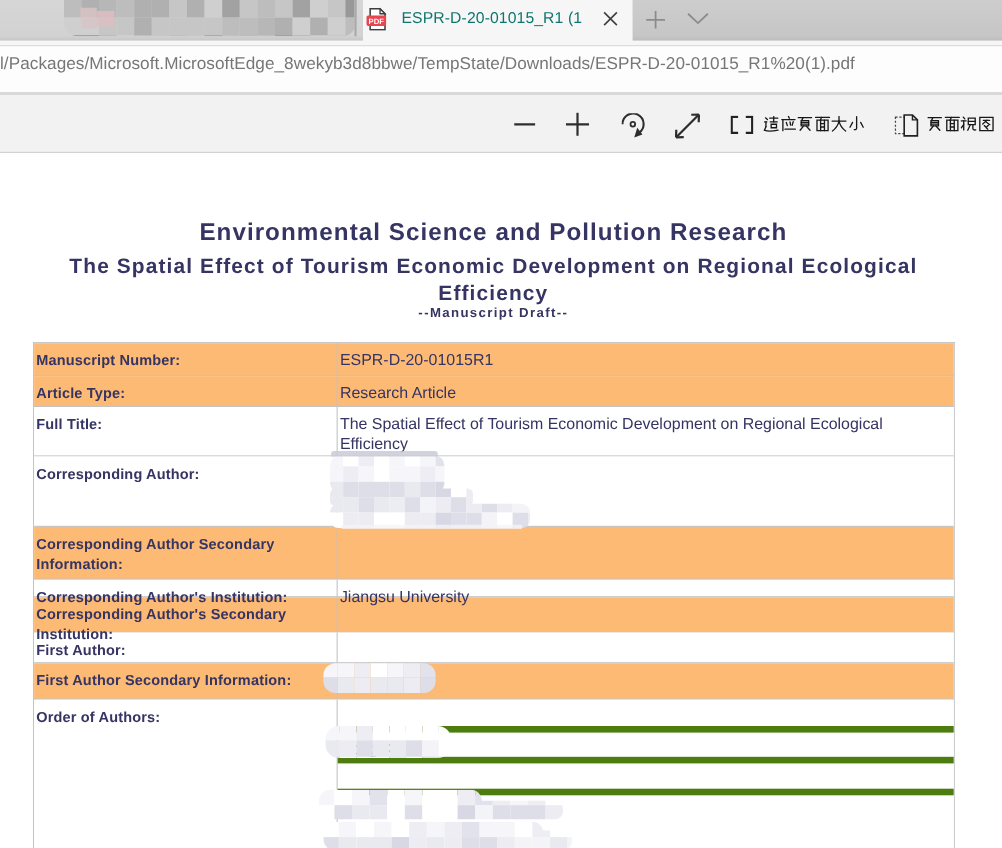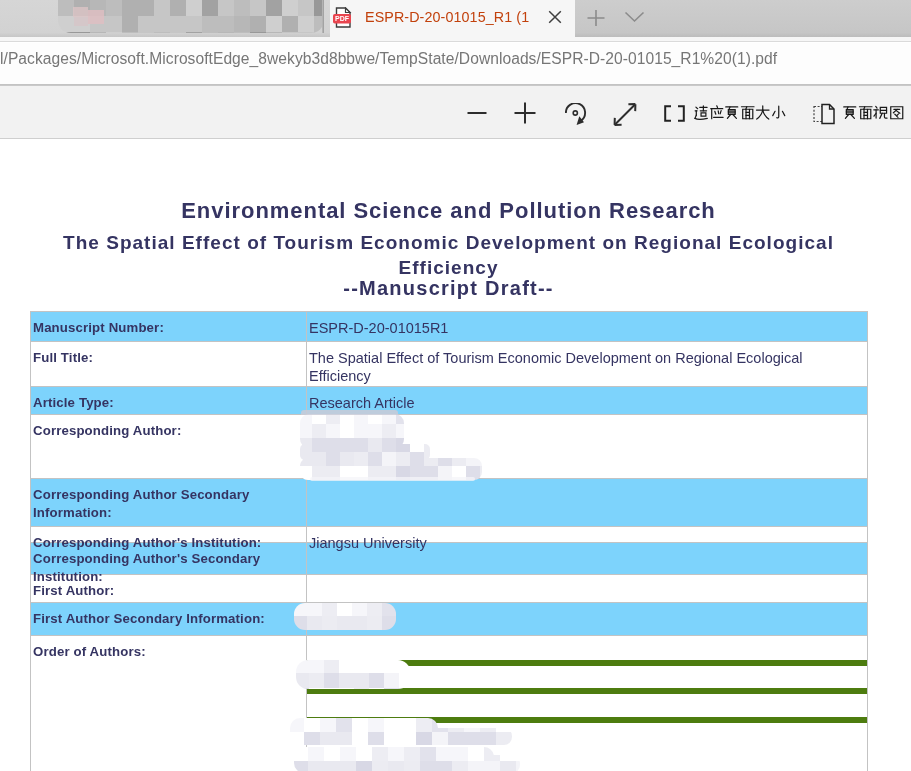--- a/index.html
+++ b/index.html
@@ -5,34 +5,34 @@
   font-family:"Liberation Sans",sans-serif; }
 #root { position:relative; width:911px; height:771px; }
 .abs { position:absolute; }
 
 #tabbar { left:0; top:0; width:911px; height:37px; background:#d4d4d4; }
 #tbright { left:575px; top:0; width:336px; height:37px;
   background:linear-gradient(#cdcdcd, #c6c6c6 88%, #bcbcbc); }
 #tbleft { left:0; top:0; width:330px; height:37px;
   background:linear-gradient(#d6d6d6, #d2d2d2 88%, #c6c6c6); }
 #tab { left:330px; top:0; width:245px; height:42px; background:#f6f6f6; }
-#tabtitle { left:365px; top:9px; font-size:14.3px; color:#c2410c; letter-spacing:0.1px; }
+#tabtitle { left:365px; top:9px; font-size:14.3px; color:#0f766e; letter-spacing:0.1px; }
 #strip { left:0; top:37px; width:911px; height:5px; background:#f6f6f6; border-bottom:1px solid #dadada; }
 #urlbar { left:0; top:43px; width:911px; height:42px; background:#fdfdfd; border-bottom:1px solid #c3c3c3; }
 #urltxt { left:0; top:50px; font-size:15.6px; color:#767676; letter-spacing:0.05px; white-space:nowrap; }
 #toolbar { left:0; top:85px; width:911px; height:54px; background:#f2f2f2; border-top:1px solid #c9c9c9; border-bottom:1px solid #cfcfcf; }
 
 .navy { color:#353462; font-weight:bold; text-align:center; }
 #t1 { left:0; top:198px; width:897px; font-size:22px; letter-spacing:0.95px; }
 #t2 { left:0; top:231px; width:897px; font-size:19px; letter-spacing:1.02px; line-height:24.5px; }
-#t3 { left:0; top:277px; width:897px; font-size:20px; letter-spacing:1.25px; }
+#t3 { left:0; top:277px; width:897px; font-size:12px; letter-spacing:1.25px; }
 
 #tbl { left:30px; top:311px; width:838px; border:1px solid #c3c3c3; border-bottom:none; }
 .trow { display:flex; border-bottom:1px solid #c3c3c3; }
-.rg { background:#7dd3fc; }
+.rg { background:#fdba74; }
 .rw { background:#ffffff; }
 .tlab { width:276px; border-right:1px solid #c3c3c3; padding:6.5px 10px 0 2px;
   font-weight:bold; font-size:13.2px; color:#353462; line-height:18px; letter-spacing:0.15px; }
 .tval { flex:1; padding:6.5px 8px 0 2px; font-size:14.5px; color:#353462; line-height:18px; letter-spacing:0; }
 .sub { border-bottom:6px solid #4d7c0f; }
 .subtxt { display:inline-block; padding:5.5px 0 0 2px; font-size:14.5px; color:#353462; letter-spacing:0; }
 </style></head>
 <body>
 <div id="root">
 <div class="abs" id="tabbar"></div>
@@ -256,27 +256,27 @@
       <path d="M7.8 11.5 L9.3 12.8" fill="none" stroke="#191919" stroke-width="1.25" stroke-linecap="round"></path>
     </svg>
 <div class="abs navy" id="t1">Environmental Science and Pollution Research</div>
 <div class="abs navy" id="t2">The Spatial Effect of Tourism Economic Development on Regional Ecological<br>Efficiency</div>
 <div class="abs navy" id="t3">--Manuscript Draft--</div>
 <div class="abs" id="tbl">
       <div class="trow rg" style="height:30px">
         <div class="tlab">Manuscript Number:</div>
         <div class="tval">ESPR-D-20-01015R1</div>
       </div>
+      <div class="trow rg" style="height:28px">
+        <div class="tlab">Article Type:</div>
+        <div class="tval">Research Article</div>
+      </div>
       <div class="trow rw" style="height:45px">
         <div class="tlab">Full Title:</div>
         <div class="tval">The Spatial Effect of Tourism Economic Development on Regional Ecological Efficiency</div>
-      </div>
-      <div class="trow rg" style="height:28px">
-        <div class="tlab">Article Type:</div>
-        <div class="tval">Research Article</div>
       </div>
       <div class="trow rw" style="height:64px">
         <div class="tlab">Corresponding Author:</div>
         <div class="tval"></div>
       </div>
       <div class="trow rg" style="height:48px">
         <div class="tlab">Corresponding Author Secondary Information:</div>
         <div class="tval"></div>
       </div>
       <div class="trow rw" style="height:16px">

